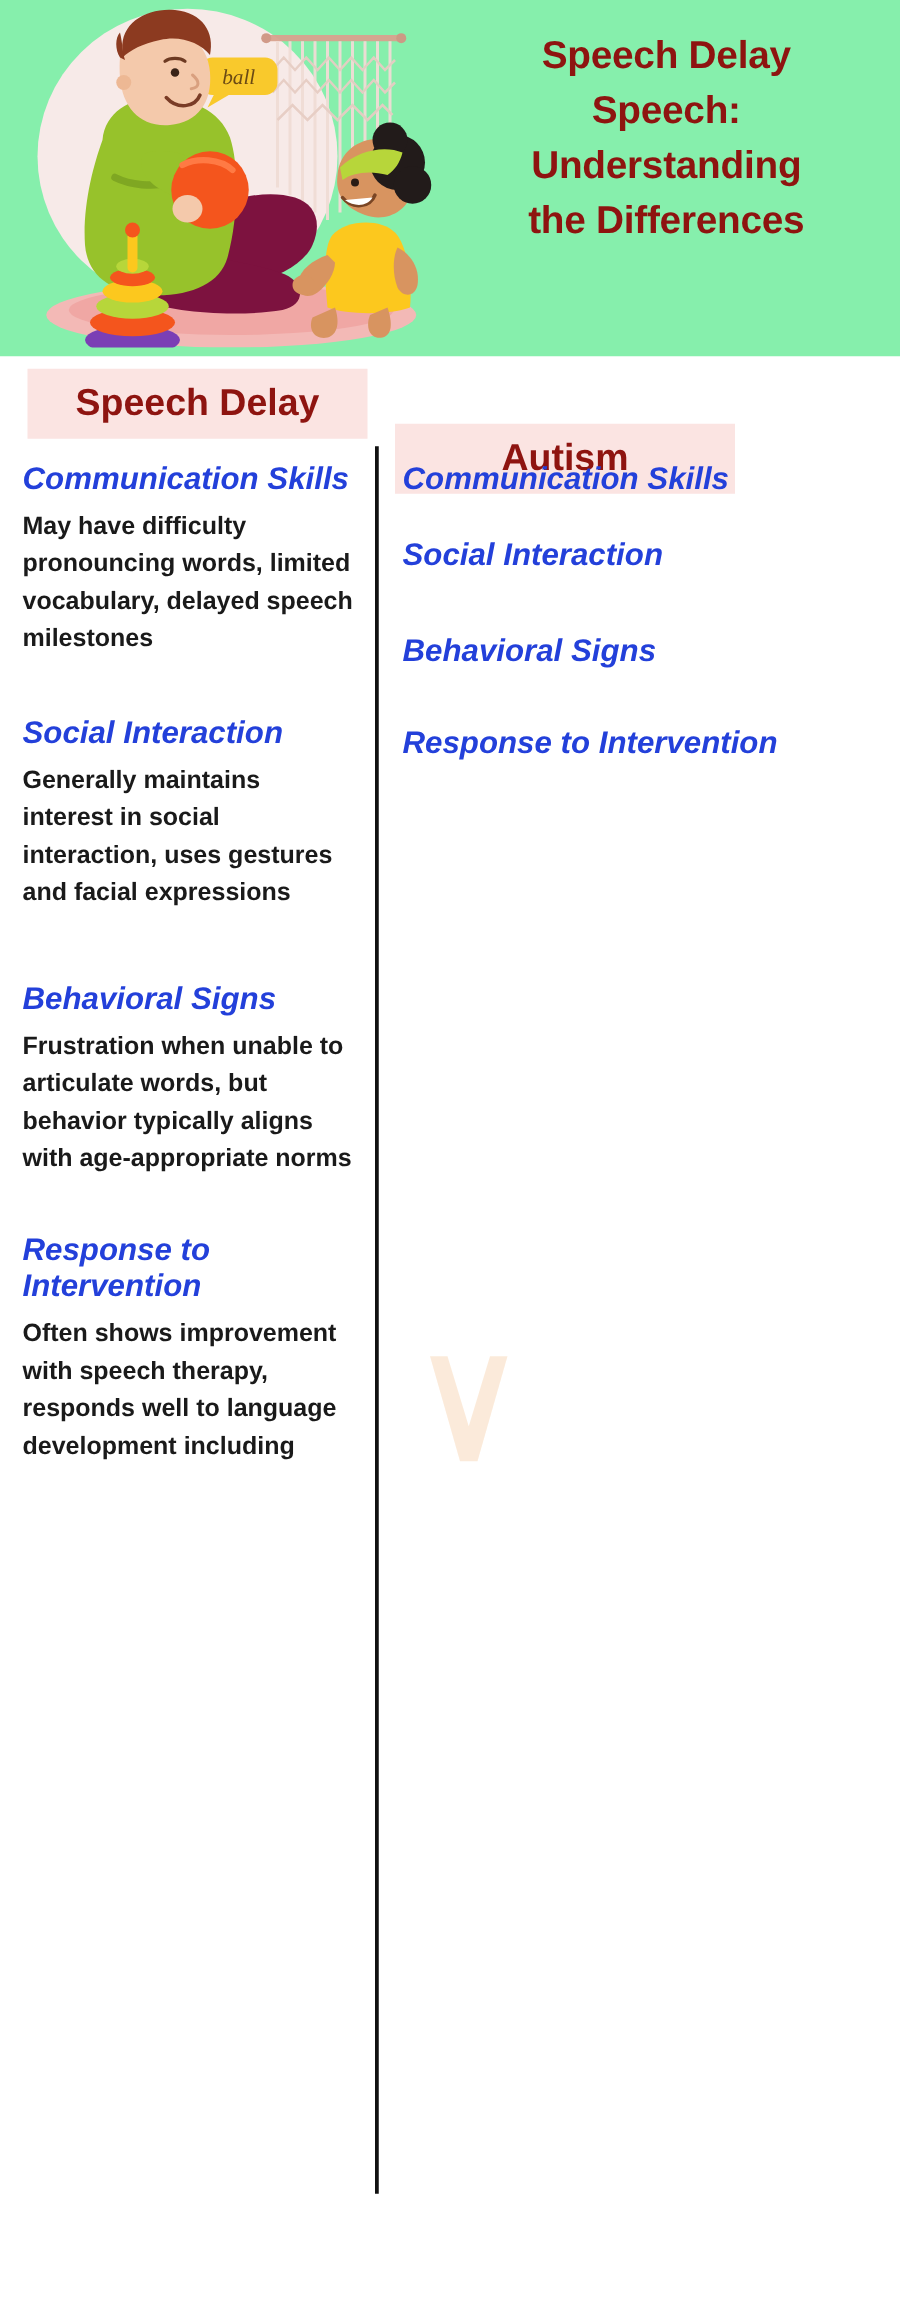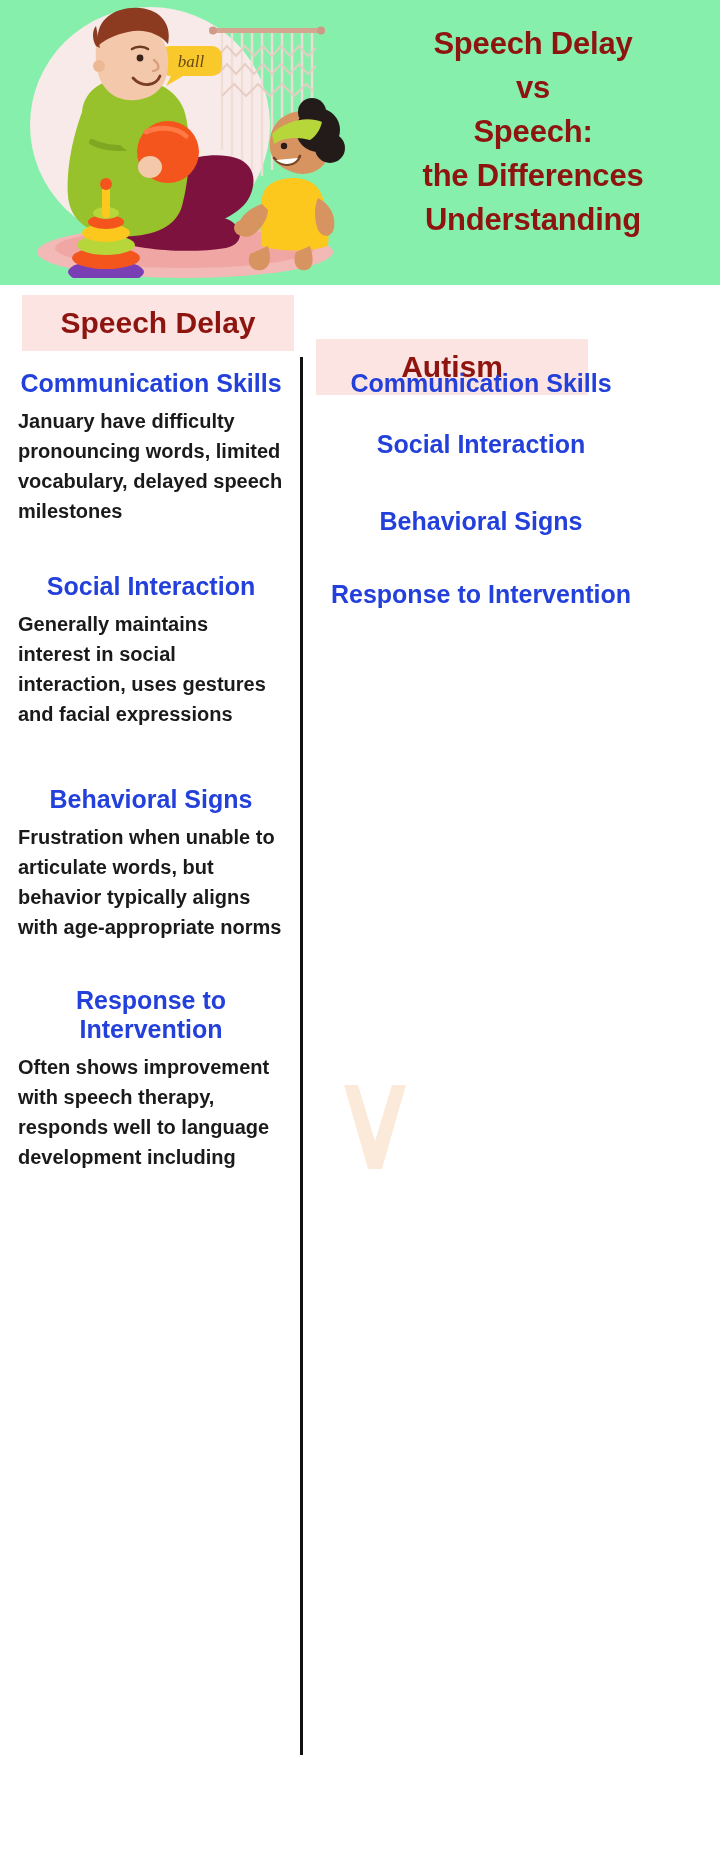--- a/index.html
+++ b/index.html
@@ -99,21 +99,21 @@
     line-height: 1.16;
     margin: 0 0 8px 0;
   }
   .sec-body {
     color: #1a1a1a;
     font-weight: bold;
     font-size: 20px;
     line-height: 1.5;
     margin: 0;
   }
-  .ctr  { text-align: center; }
+  .ctr  { text-align: left; font-style: italic; }
   .lft  { text-align: left; }
 
   
   .watermark {
     position: absolute;
     left: 338px;
     top: 722px;
     width: 74px;
     height: 96px;
     z-index: 1;
@@ -231,24 +231,23 @@
         <ellipse cx="106" cy="222" rx="18" ry="7" fill="#f4551d"></ellipse>
         <ellipse cx="106" cy="213" rx="13" ry="6" fill="#b7d63a"></ellipse>
         <rect x="102" y="184" width="8" height="34" rx="4" fill="#fcc81e"></rect>
         <circle cx="106" cy="184" r="6" fill="#f4551d"></circle>
       </g>
     </svg>
   </div>
 
   <div class="hero-title">
     <span class="ln">Speech Delay</span>
-    <span class="ln">vs</span>
     <span class="ln">Speech:</span>
+    <span class="ln">Understanding</span>
     <span class="ln">the Differences</span>
-    <span class="ln">Understanding</span>
   </div>
 </div>
 
 <div class="col-headers">
   <div class="col-head left">Speech Delay</div>
   <div class="col-head right">Autism</div>
 </div>
 
 <div class="body-wrap">
 
@@ -259,21 +258,21 @@
       <path d="M6 6 L20 6 L37 62 L54 6 L68 6 L44 90 L30 90 Z" fill="#e8841f"></path>
     </svg>
   </div>
 
   <div class="columns">
 
     <div class="column left">
 
       <div class="section">
         <p class="sec-head ctr">Communication Skills</p>
-        <p class="sec-body lft">January have difficulty pronouncing words, limited vocabulary, delayed speech milestones</p>
+        <p class="sec-body lft">May have difficulty pronouncing words, limited vocabulary, delayed speech milestones</p>
       </div>
 
       <div class="section" style="margin-top:46px;">
         <p class="sec-head ctr">Social Interaction</p>
         <p class="sec-body lft">Generally maintains interest in social interaction, uses gestures and facial expressions</p>
       </div>
 
       <div class="section" style="margin-top:56px;">
         <p class="sec-head ctr">Behavioral Signs</p>
         <p class="sec-body lft">Frustration when unable to articulate words, but behavior typically aligns with age-appropriate norms</p>

